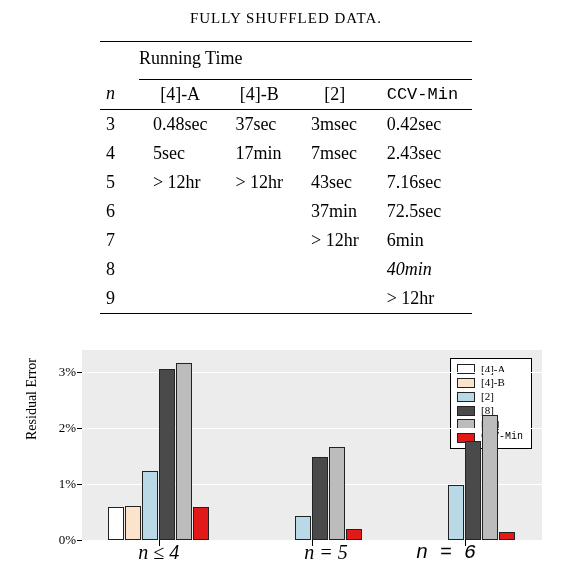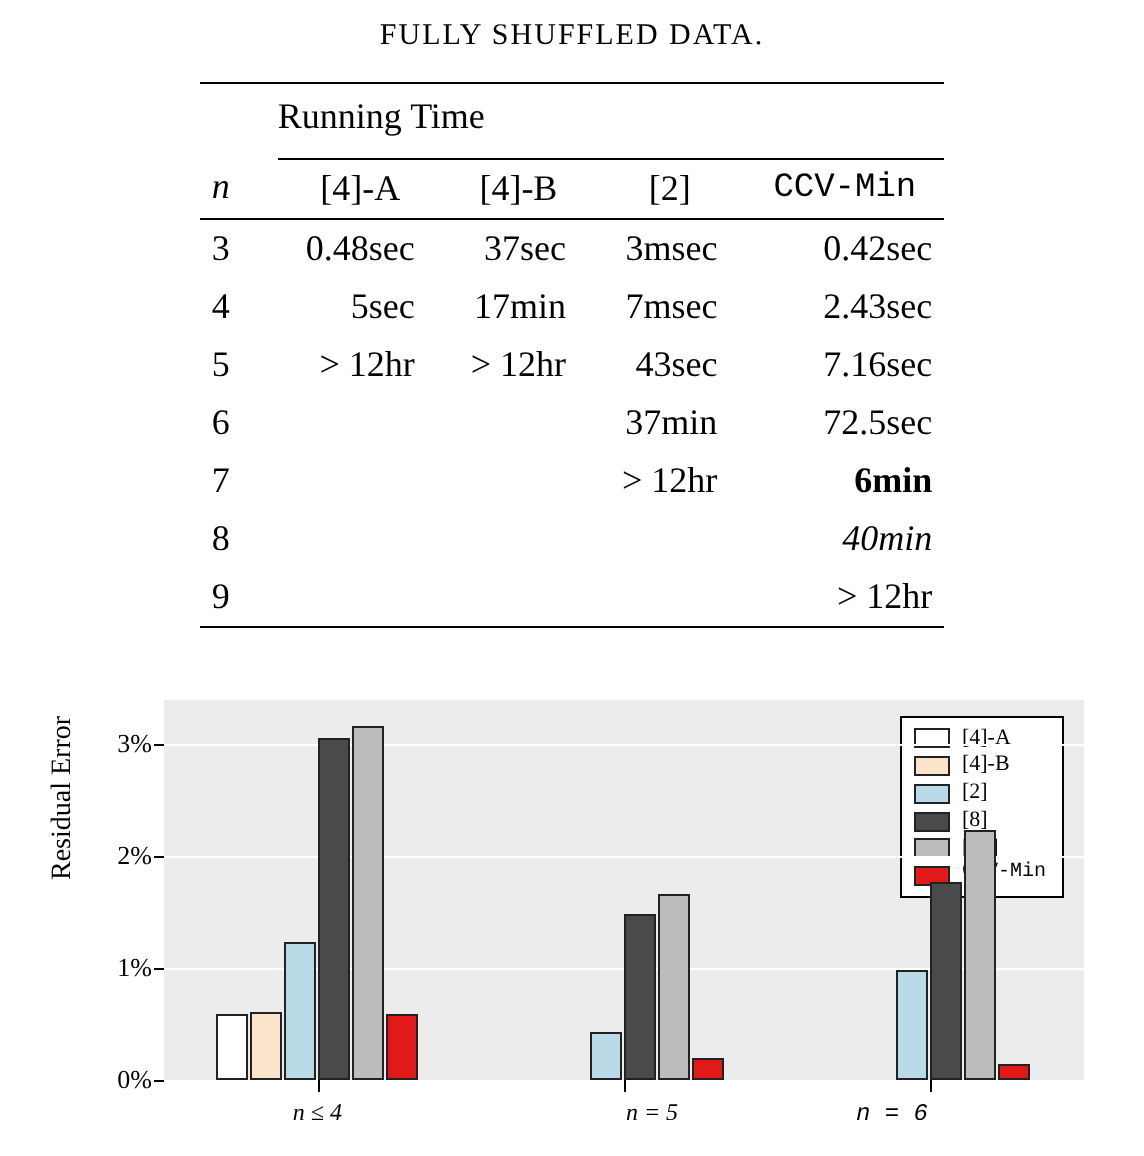--- a/index.html
+++ b/index.html
@@ -26,21 +26,20 @@
     border-collapse: collapse;
     margin: 0 auto;
     font-size: 18px;
   }
   .top-rule td, .top-rule th { border-top: 1.5px solid #000; }
   .bot-rule td, .bot-rule th { border-bottom: 1.5px solid #000; }
   .mid-rule td { border-bottom: 0.8px solid #000; }
   .cmid { border-bottom: 0.8px solid #000; }
   th, td {
     padding: 4px 14px;
-    text-align: right;
     font-weight: normal;
   }
   .hdr-n {
     font-style: italic;
     text-align: left;
     padding-left: 6px;
     padding-right: 24px;
   }
   .left { text-align: left; padding-left: 6px; }
   .center { text-align: center; }
@@ -99,21 +98,21 @@
   .group-tick {
     position: absolute;
     bottom: -6px;
     width: 1px;
     height: 6px;
     background: #000;
   }
   .xlabel {
     position: absolute;
     bottom: -24px;
-    font-size: 12px;
+    font-size: 20px;
     font-style: italic;
     text-align: center;
     transform: translateX(-50%);
     white-space: nowrap;
     font-family: "Times New Roman", serif;
   }
   .bar {
     position: absolute;
     bottom: 0;
     width: 16px;
@@ -193,21 +192,21 @@
           <td></td>
           <td></td>
           <td>37min</td>
           <td style="padding-right: 6px;">72.5sec</td>
         </tr>
         <tr>
           <td class="left">7</td>
           <td></td>
           <td></td>
           <td>&gt; 12hr</td>
-          <td style="padding-right: 6px; font-weight: bold;">6min</td>
+          <td style="padding-right: 6px;">6min</td>
         </tr>
         <tr>
           <td class="left">8</td>
           <td></td>
           <td></td>
           <td></td>
           <td style="padding-right: 6px; font-style: italic;">40min</td>
         </tr>
         <tr>
           <td class="left">9</td>

